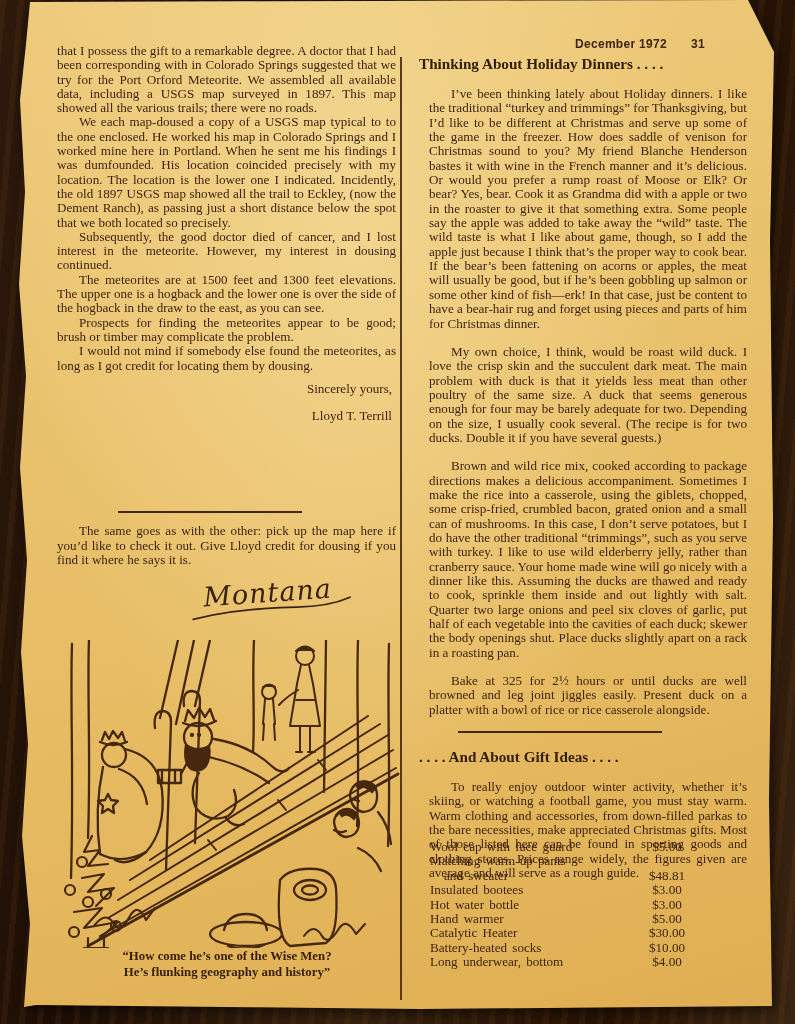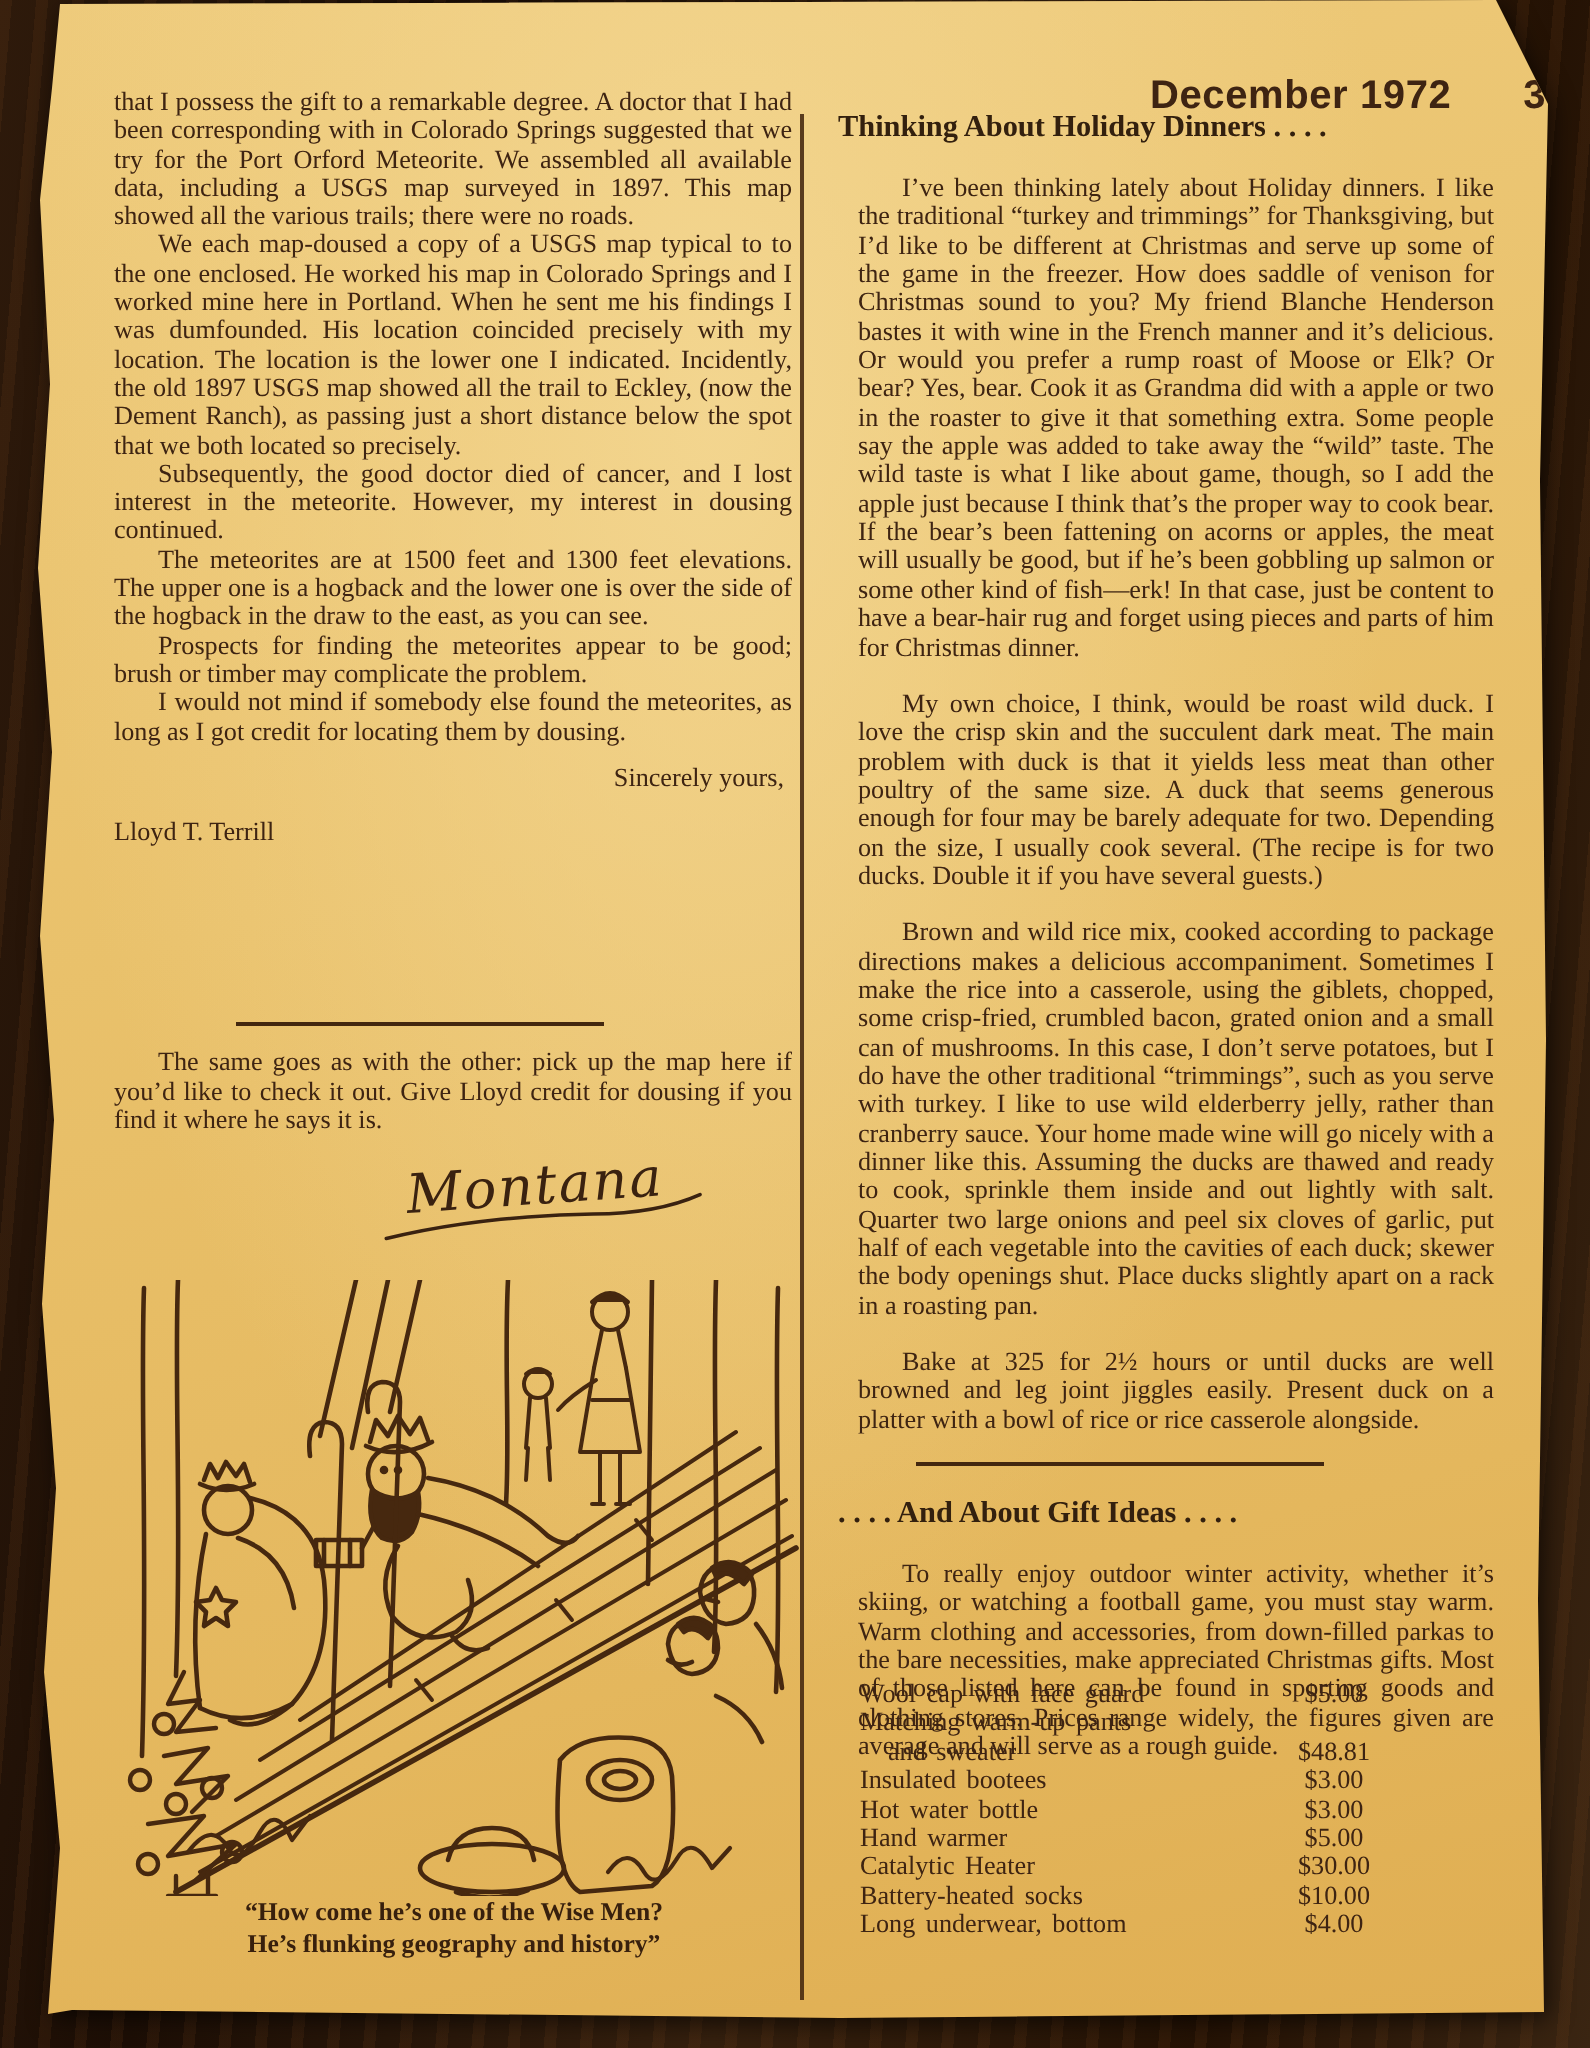--- a/index.html
+++ b/index.html
@@ -12,29 +12,29 @@
   }
   .paper-wrap{position:absolute;inset:0;filter:drop-shadow(2px 3px 6px rgba(0,0,0,.65));}
   .paper{
     position:absolute;inset:0;
     background:
       radial-gradient(ellipse at 45% 20%, rgba(244,216,148,.85) 0%, rgba(244,216,148,0) 55%),
       linear-gradient(165deg,#eecb7c 0%,#e9c16b 40%,#e4b75d 75%,#dfad51 100%);
     clip-path:polygon(30px 2px,748px 0px,774px 52px,770px 240px,773px 520px,769px 800px,772px 1006px,420px 1009px,36px 1005px,24px 1007px,30px 924px,22px 836px,28px 744px,21px 652px,27px 560px,20px 468px,26px 376px,19px 284px,25px 192px,20px 100px,26px 44px);
     color:#3e2412;
   }
-  .hdr{position:absolute;top:37px;left:575px;display:flex;gap:36px;
-       font-family:"Liberation Sans", sans-serif;font-weight:bold;font-size:20px;letter-spacing:.3px;}
+  .hdr{position:absolute;top:37px;left:575px;display:flex;gap:24px;
+       font-family:"Liberation Sans", sans-serif;font-weight:bold;font-size:12px;letter-spacing:.3px;}
   .divider{position:absolute;left:400px;top:57px;width:2px;height:943px;background:#43270f;opacity:.88;}
 
   .col-left{position:absolute;left:57px;top:44px;width:339px;font-size:13.1px;line-height:14.3px;text-align:justify;}
   .col-left p{margin:0;text-indent:22px;}
   .col-left p.noindent{text-indent:0;}
   .closing{margin-top:9px !important;text-align:right;padding-right:4px;text-indent:0 !important;}
-  .signame{margin-top:13px !important;text-align:left;padding-right:4px;text-indent:0 !important;}
+  .signame{margin-top:13px !important;text-align:right;padding-right:4px;text-indent:0 !important;}
 
   .rule{position:absolute;height:2px;background:#43270f;}
   .rule-left{left:118px;top:511px;width:184px;}
 
   .postscript{position:absolute;left:57px;top:524px;width:339px;font-size:13.1px;line-height:14.6px;text-align:justify;}
   .postscript p{margin:0;text-indent:22px;}
 
   .montana{position:absolute;left:178px;top:574px;}
   .cartoon{position:absolute;left:58px;top:640px;}
   .caption{position:absolute;left:57px;top:948px;width:340px;text-align:center;

